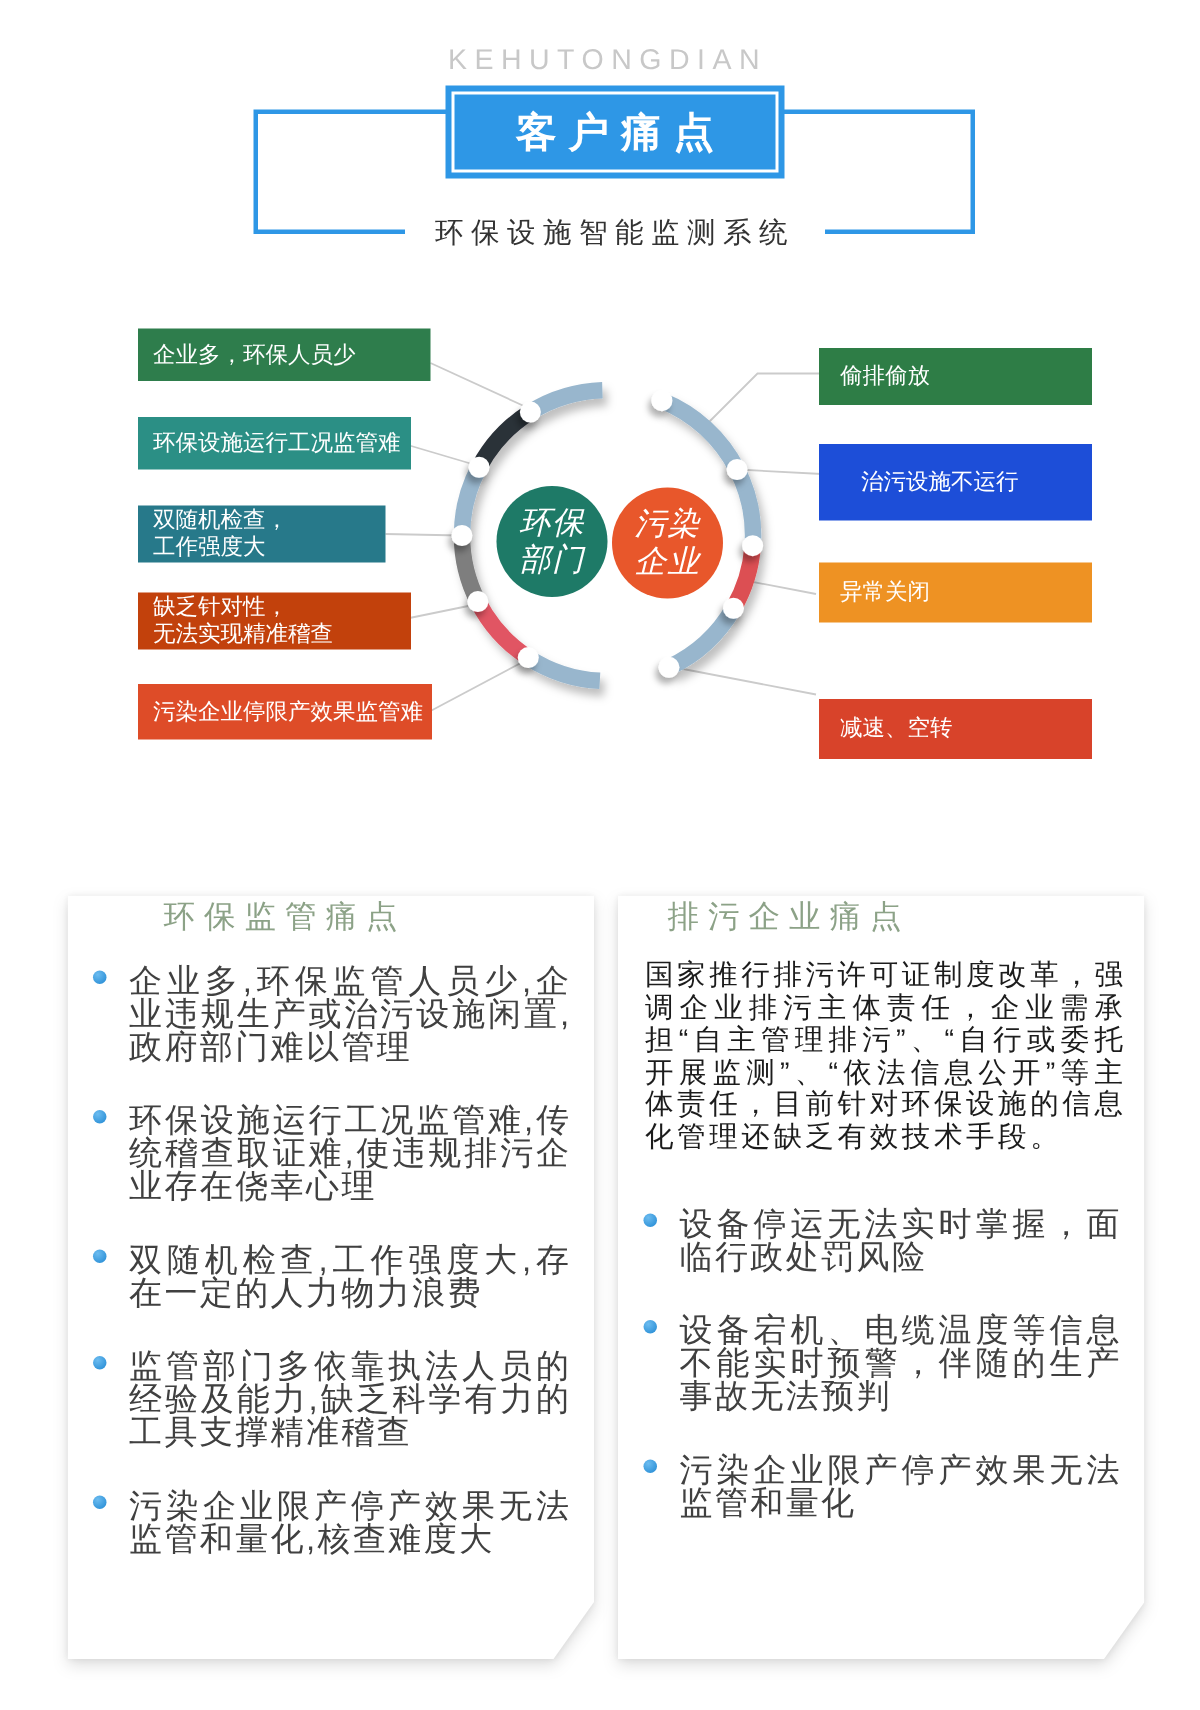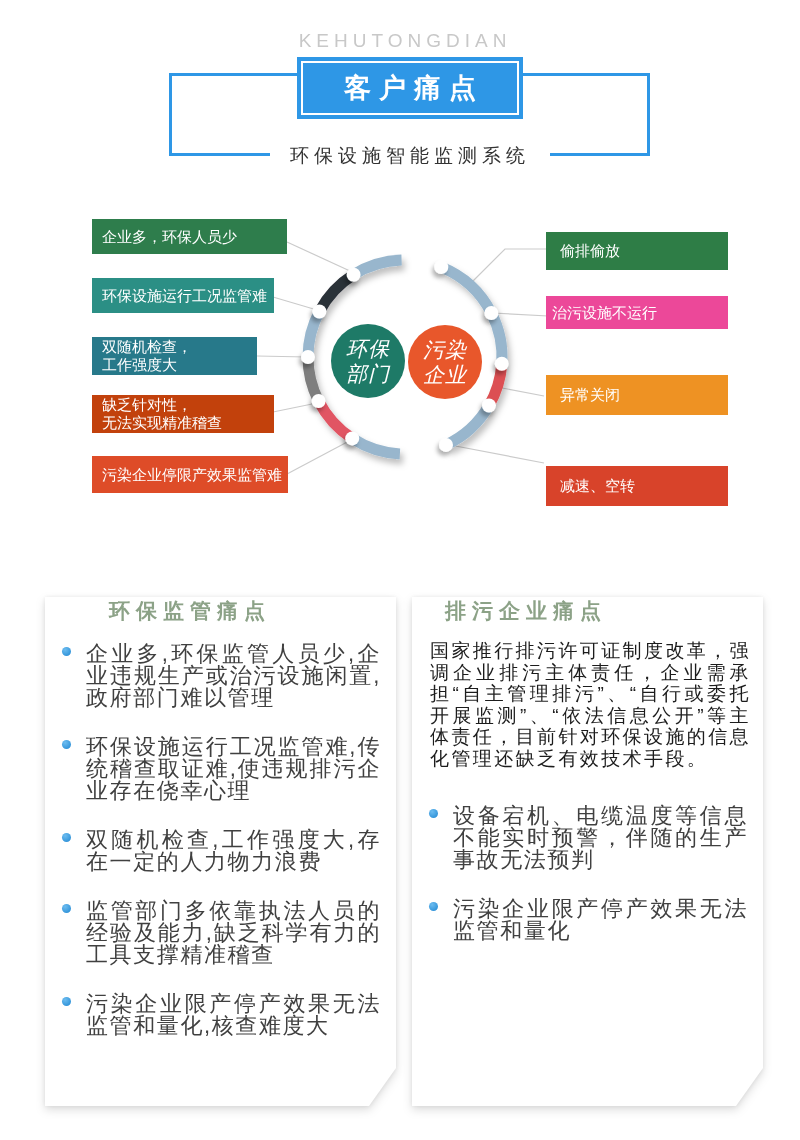--- a/index.html
+++ b/index.html
@@ -41,36 +41,36 @@
   .dlabel{
     position:absolute;color:#fff;font-size:15px;display:flex;align-items:center;
     padding-left:10px;box-sizing:border-box;white-space:pre-line;line-height:18px;z-index:2;
   }
   .l1{left:92px;top:219px;width:195px;height:35px;background:#2e7d4c;}
   .l2{left:92px;top:278px;width:182px;height:35px;background:#2b8f85;}
   .l3{left:92px;top:337px;width:165px;height:38px;background:#27798a;}
   .l4{left:92px;top:395px;width:182px;height:38px;background:#c2410c;}
   .l5{left:92px;top:456px;width:196px;height:37px;background:#de4c28;}
   .r1{left:546px;top:232px;width:182px;height:38px;background:#2e7d46;padding-left:14px;}
-  .r2{left:546px;top:296px;width:182px;height:33px;background:#ec4899;padding-left:6px;}
+  .r2{left:546px;top:296px;width:182px;height:51px;background:#1d4ed8;padding-left:28px;}
   .r3{left:546px;top:375px;width:182px;height:40px;background:#ee9223;padding-left:14px;}
   .r4{left:546px;top:443px;width:182px;height:40px;background:#d8432a;padding-left:14px;margin-top:23px;}
   
   .cardwrap{
     position:absolute;top:556px;
     filter:drop-shadow(0 4px 5px rgba(0,0,0,.13)) drop-shadow(0 0 2px rgba(0,0,0,.07));
   }
   .cardwrap.left{left:45px;}
   .cardwrap.right{left:412px;}
   .card{
     width:351px;height:509px;background:#ffffff;box-sizing:border-box;
     clip-path:polygon(0 0,100% 0,100% calc(100% - 38px),calc(100% - 27px) 100%,0 100%);
   }
   .card-title{
-    margin:41px 0 15px 0;font-size:21px;font-weight:700;letter-spacing:6px;color:#8ca287;
+    margin:41px 0 15px 0;font-size:21px;font-weight:400;letter-spacing:6px;color:#8ca287;
   }
   .t-left{padding-left:64px;}
   .t-right{padding-left:33px;}
   .bullet{display:flex;margin:0 12px 21px 17px;}
   .dot{
     flex:0 0 9px;width:9px;height:9px;border-radius:50%;margin:7px 12px 0 0;
     background:radial-gradient(circle at 35% 30%,#6cbcf0,#1f87d2);
   }
   .bullet p{
     margin:3px;font-size:22px;line-height:22px;letter-spacing:1.6px;color:#404040;
@@ -184,20 +184,24 @@
       </div>
     </div>
   </div>
 
   <div class="cardwrap right">
     <div class="card">
       <h2 class="card-title t-right">排污企业痛点</h2>
       <p class="intro">国家推行排污许可证制度改革，强调企业排污主体责任，企业需承担“自主管理排污”、“自行或委托开展监测”、“依法信息公开”等主体责任，目前针对环保设施的信息化管理还缺乏有效技术手段。</p>
       <div class="bullet">
         <span class="dot"></span>
+        <p>设备停运无法实时掌握，面临行政处罚风险</p>
+      </div>
+      <div class="bullet">
+        <span class="dot"></span>
         <p>设备宕机、电缆温度等信息不能实时预警，伴随的生产事故无法预判</p>
       </div>
       <div class="bullet">
         <span class="dot"></span>
         <p>污染企业限产停产效果无法监管和量化</p>
       </div>
     </div>
   </div>
 
 </div>

